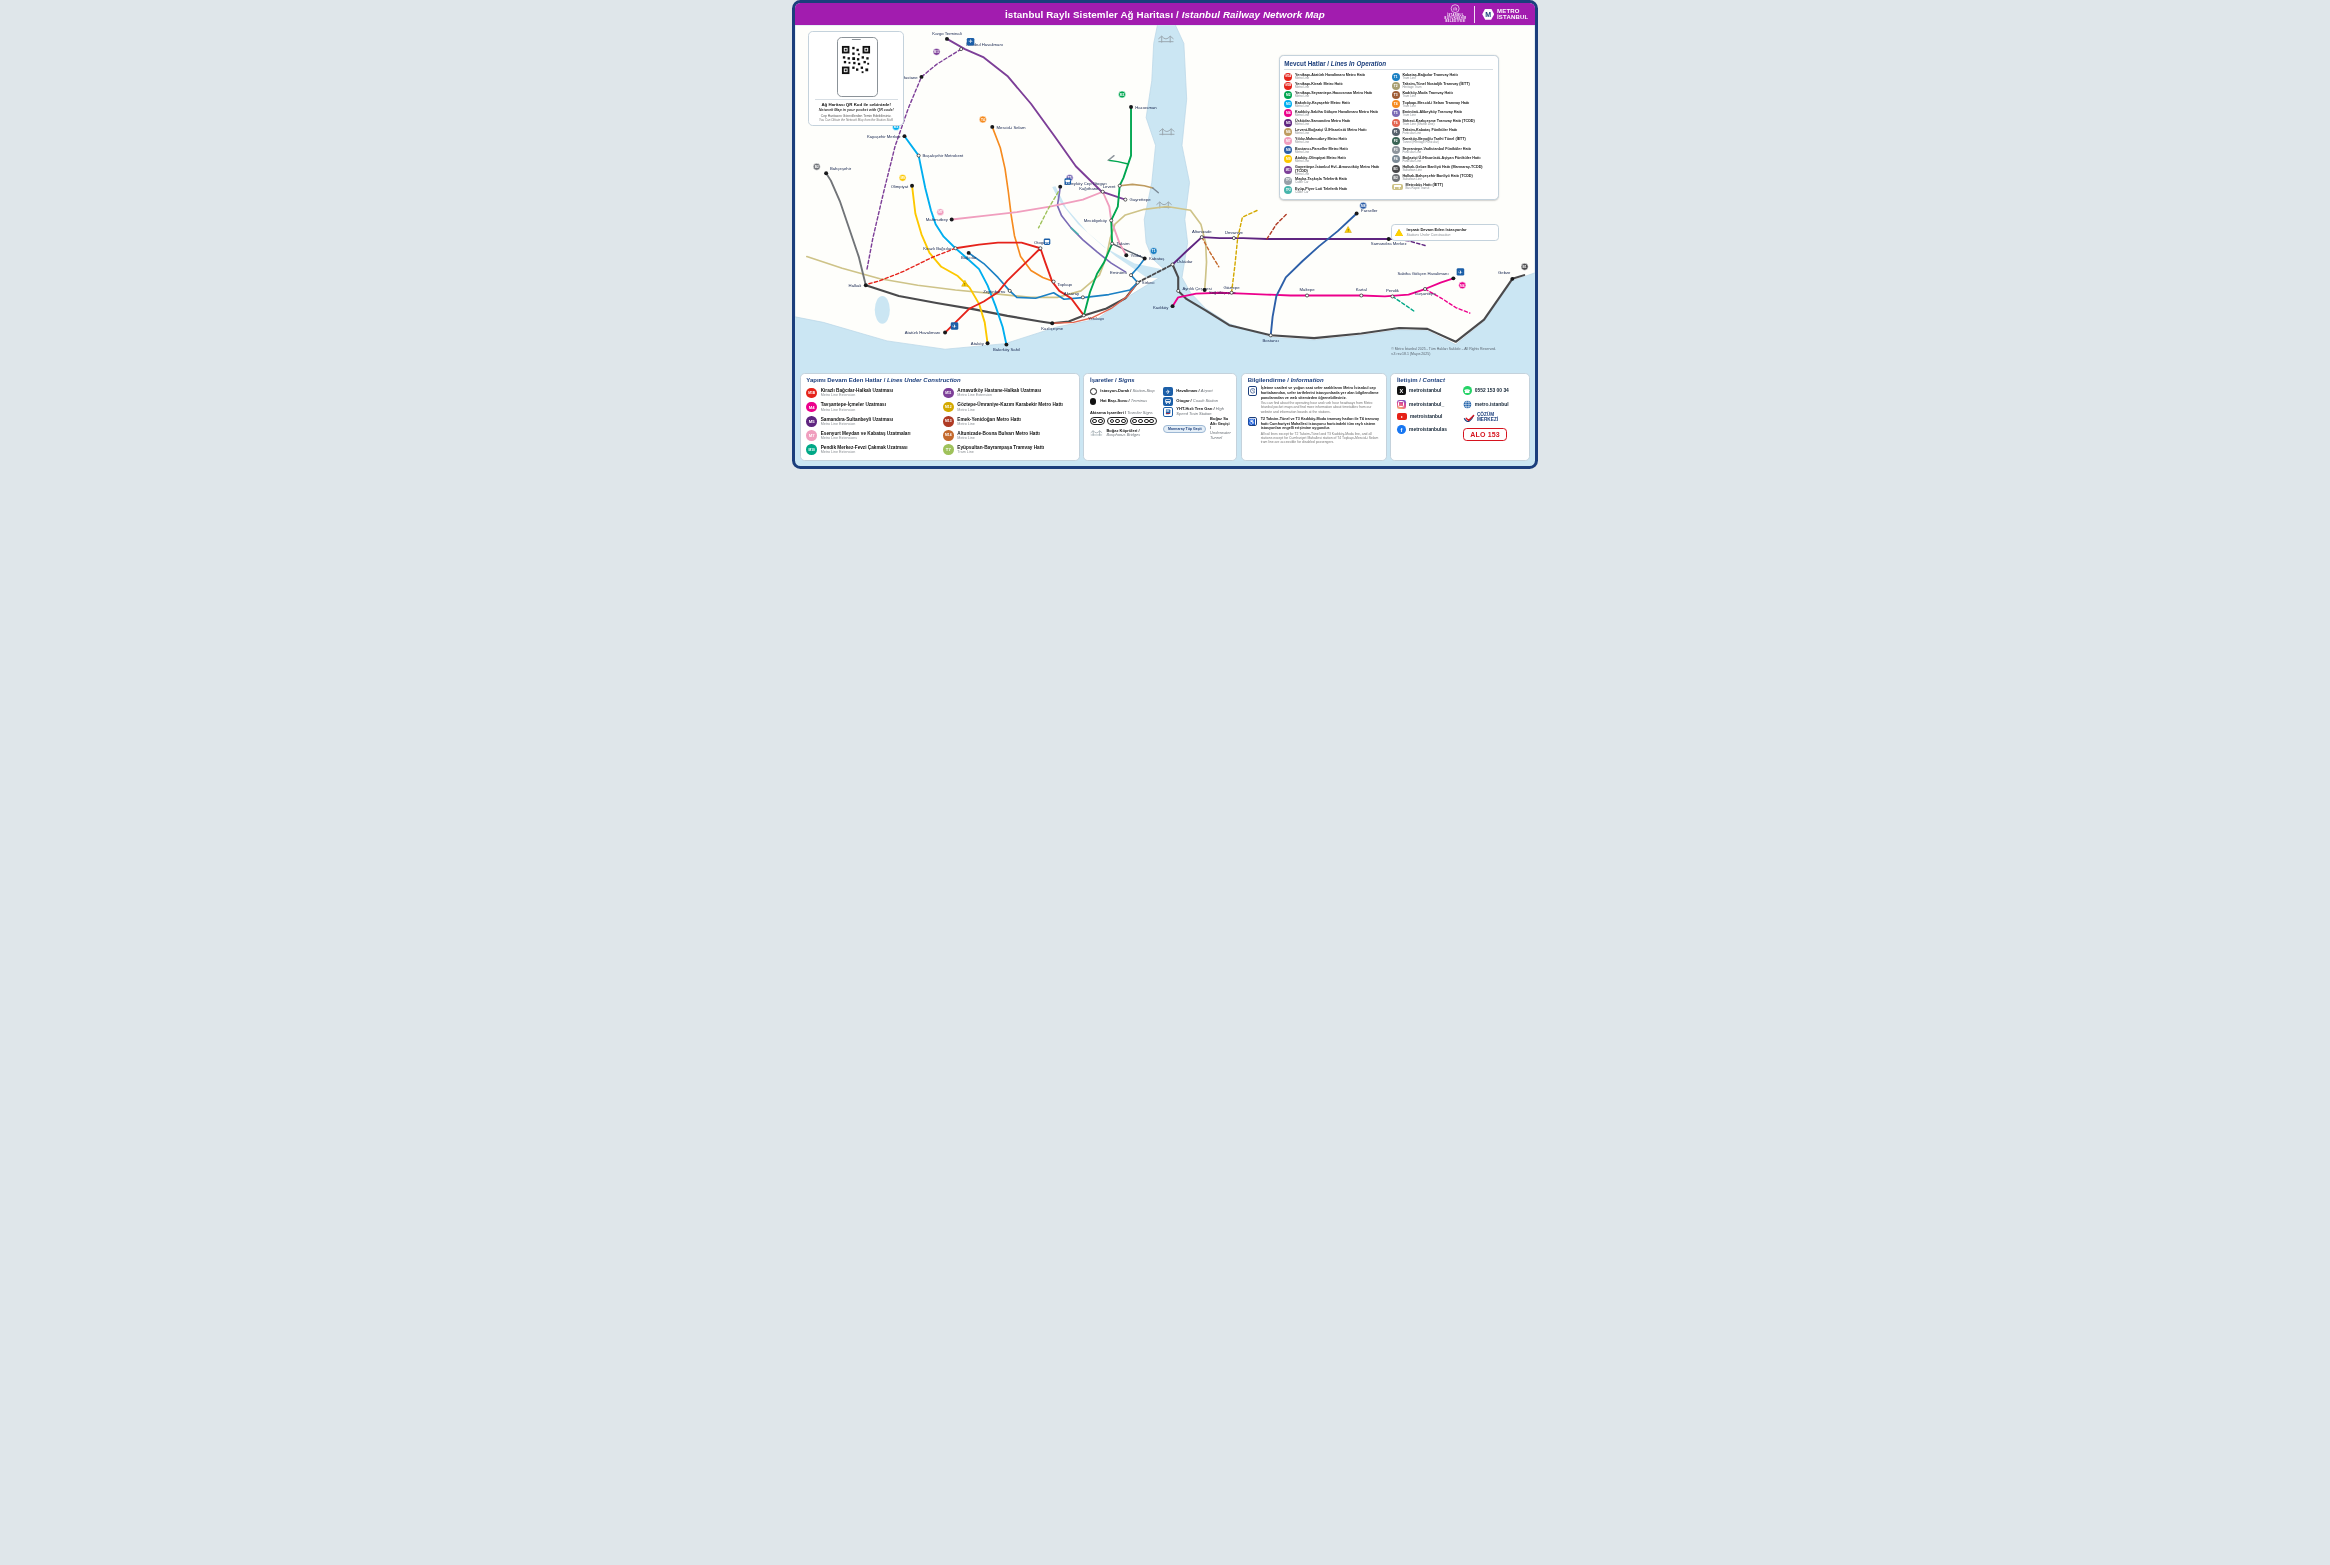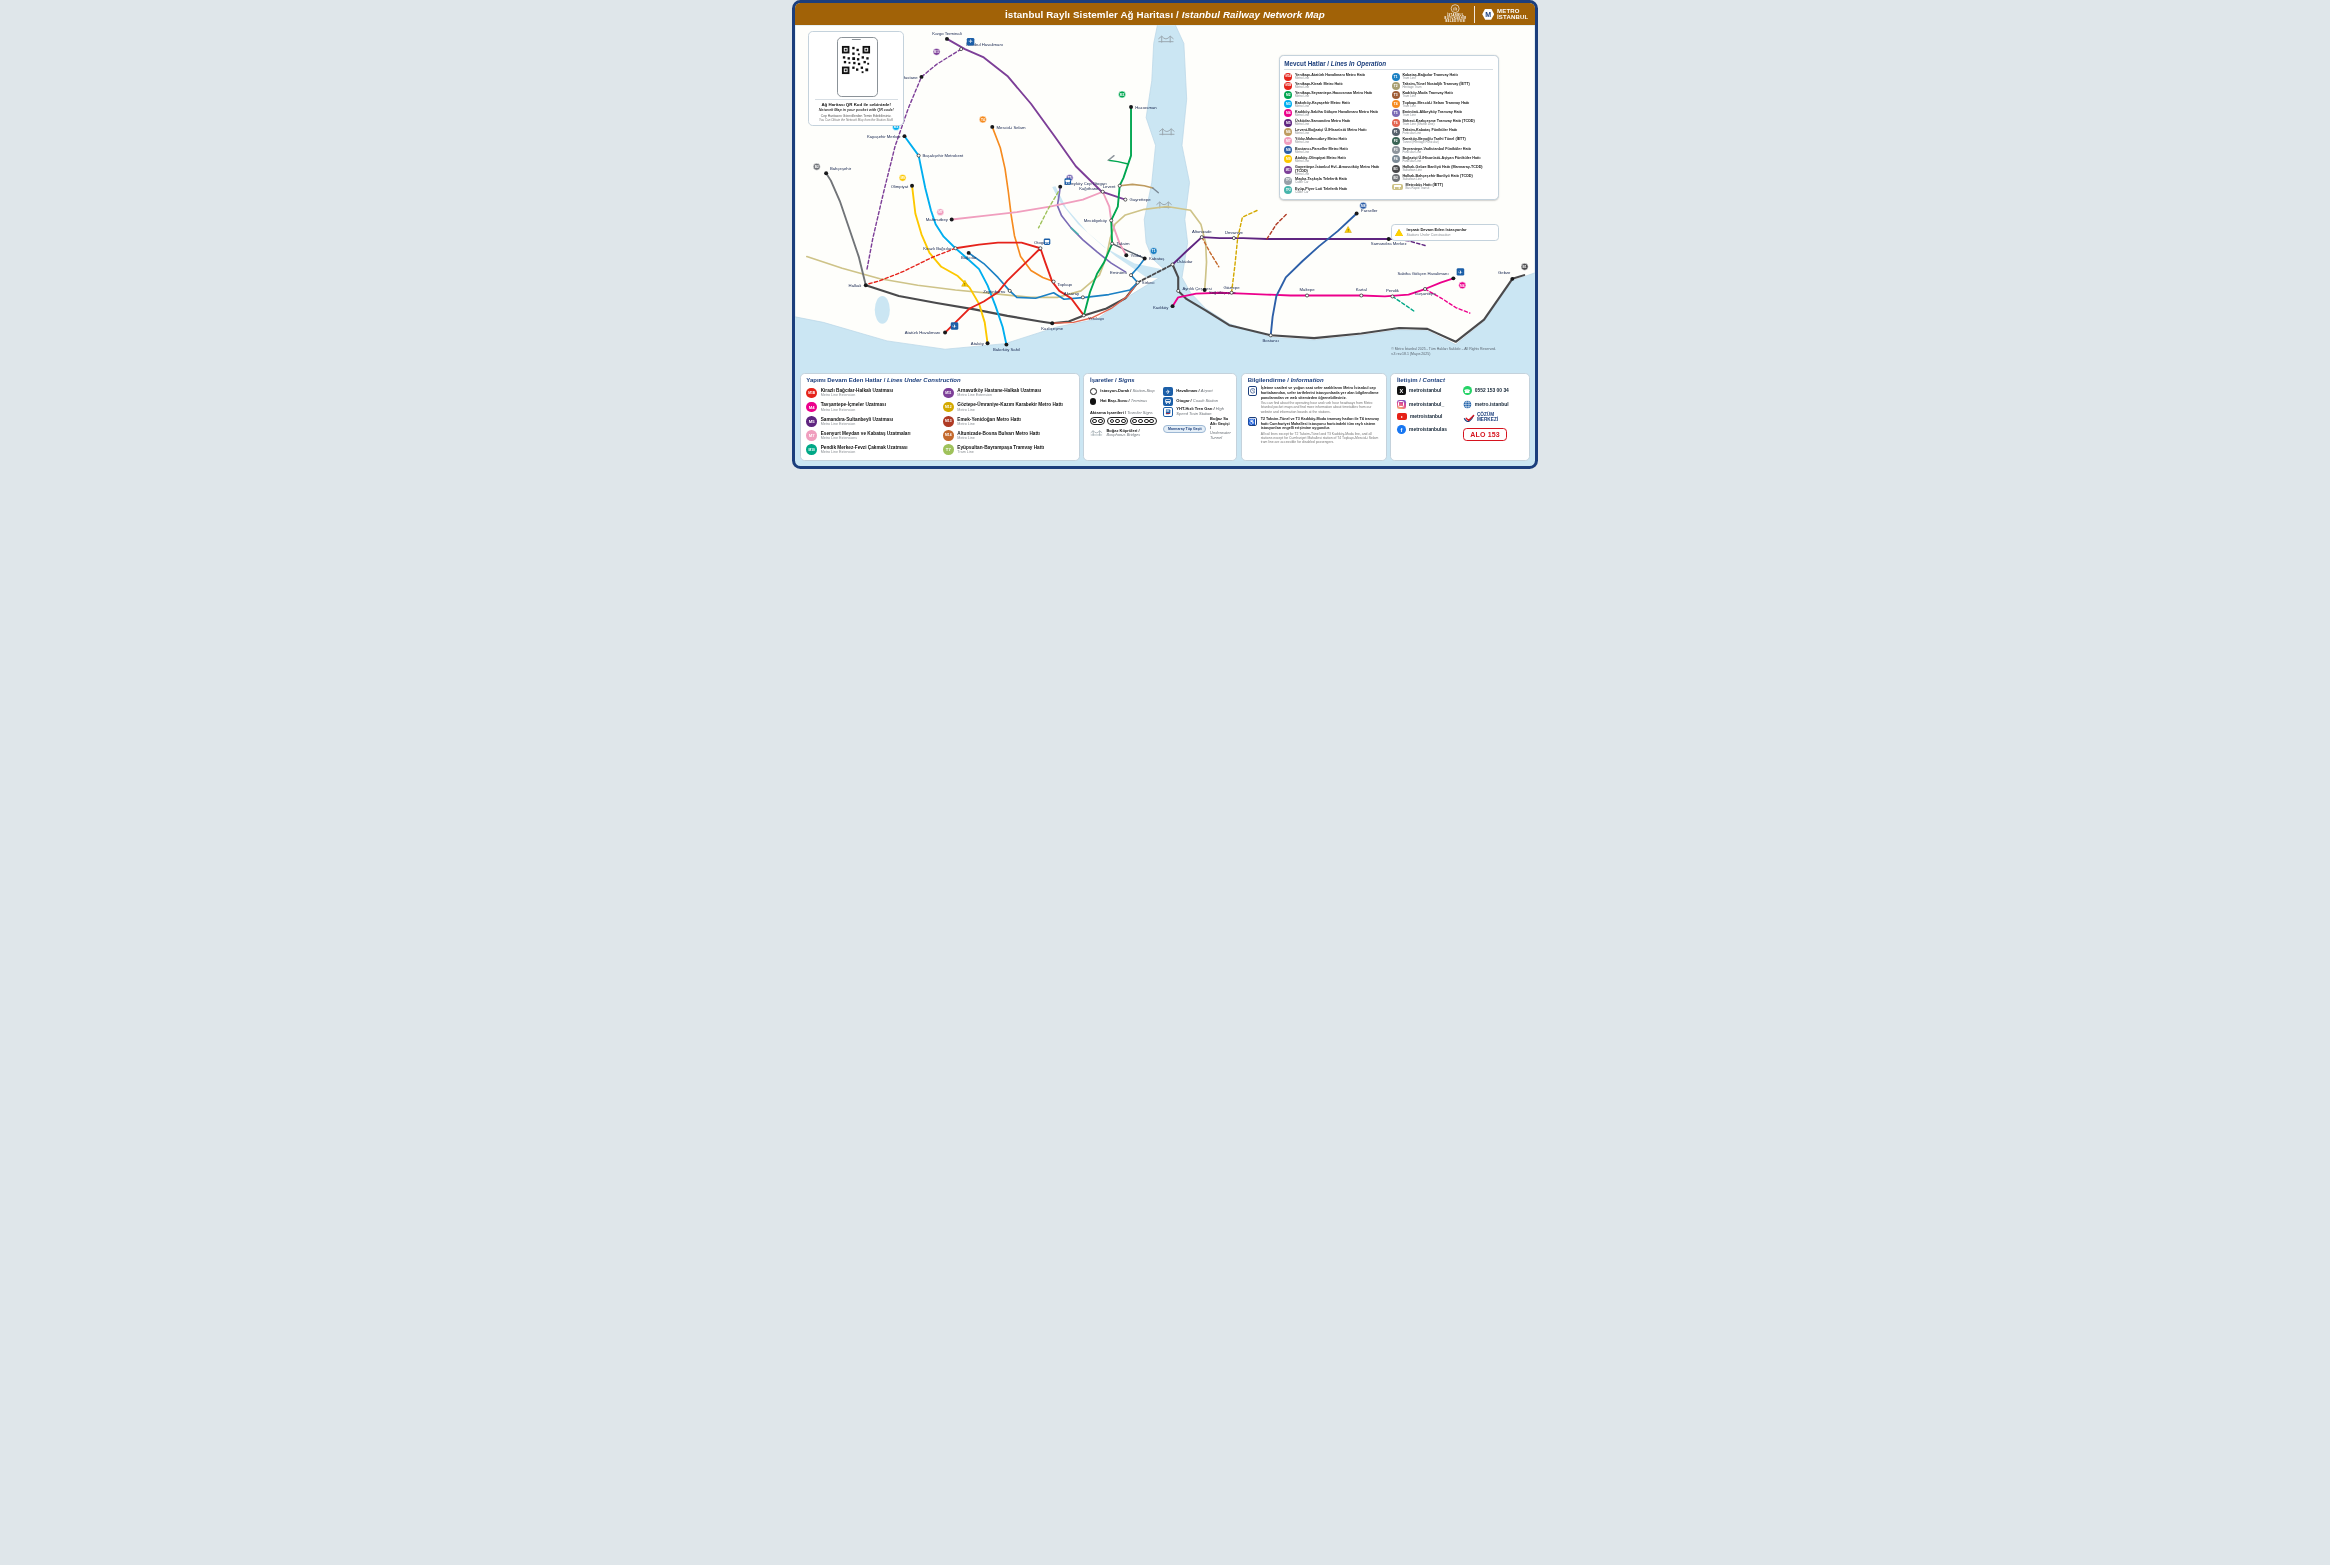--- a/index.html
+++ b/index.html
@@ -1,19 +1,19 @@
 <!DOCTYPE html>
 <html style="font-size:7.5px"><head>
 <meta charset="utf-8">
 <style>
   html,body{margin:0;padding:0;background:#dfe6ea;font-family:"Liberation Sans",sans-serif;}
   .page{position:relative;width:746px;height:469px;margin:0 auto;background:#CBE6F3;
         border:3.3px solid #1B3E7C;border-radius:8.4px;overflow:hidden;box-sizing:border-box;}
   
-  .header{position:absolute;top:0;left:0;right:0;height:22.4px;background:#a16207;
+  .header{position:absolute;top:0;left:0;right:0;height:22.4px;background:#a21caf;
           display:flex;align-items:center;justify-content:center;z-index:30;}
   .header-title{color:#fff;font-size:9.8px;font-weight:bold;letter-spacing:0.1px;}
   .header-title .en{font-style:italic;font-weight:bold;}
   .logos{position:absolute;right:6.5px;top:0.9px;display:flex;align-items:center;gap:7.5px;height:20.5px;}
   .ibb{display:flex;flex-direction:column;align-items:center;color:#fff;}
   .ibb-txt{font-size:2.6px;font-weight:bold;letter-spacing:0.5px;line-height:1.3;text-align:center;}
   .logo-divider{width:0.5px;height:17px;background:#ffffff;opacity:.85;}
   .metro-logo{display:flex;align-items:center;gap:2.8px;color:#fff;}
   .metro-m{width:12px;height:11.2px;background:#fff;color:#1B3E7C;font-weight:bold;font-size:7px;
            display:flex;align-items:center;justify-content:center;

